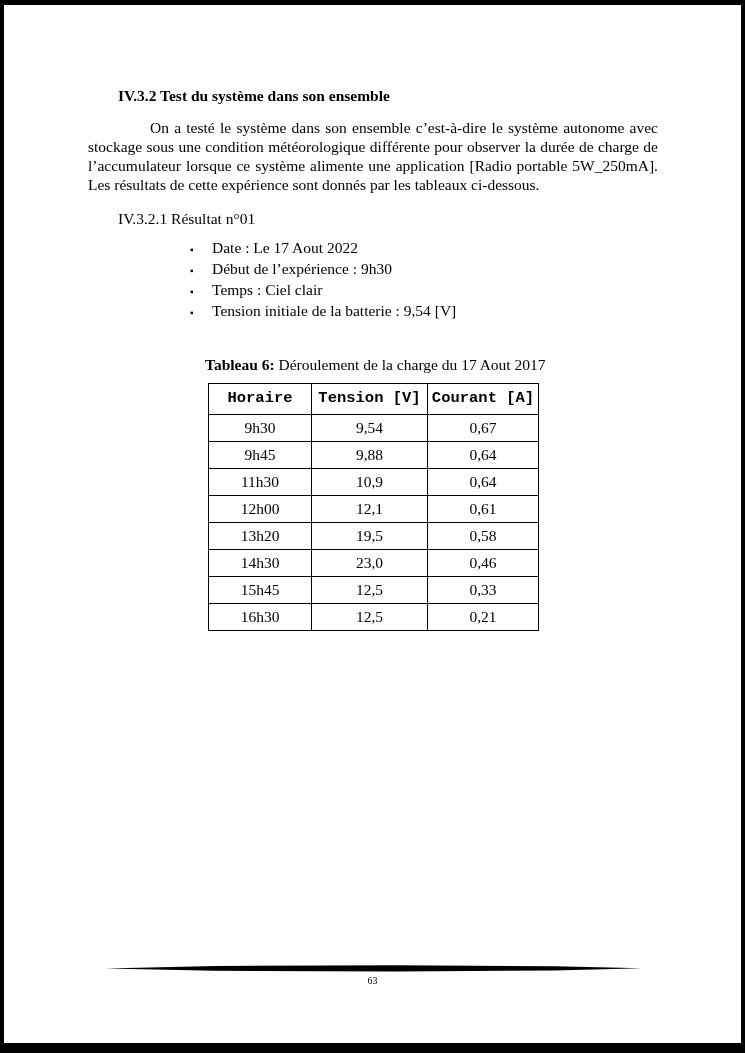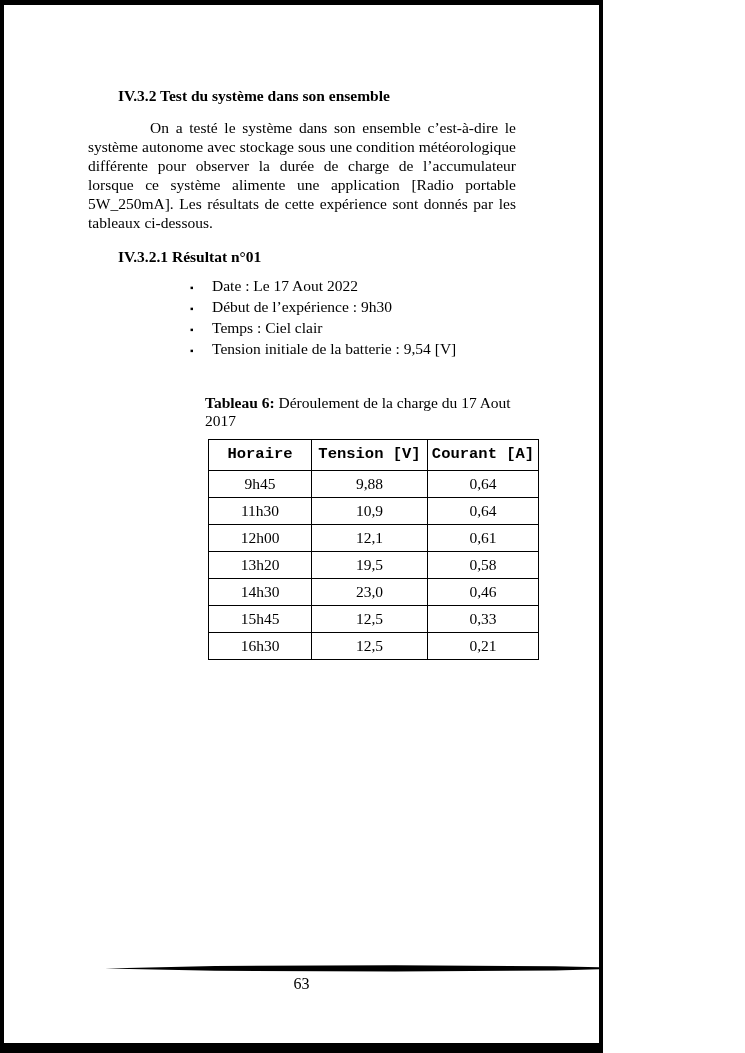--- a/index.html
+++ b/index.html
@@ -1,19 +1,19 @@
 <!DOCTYPE html>
 <html><head>
 <meta charset="utf-8">
 <style>
   * { box-sizing: border-box; }
   html, body { margin: 0; padding: 0; background: #ffffff; }
   .page {
     position: relative;
-    width: 603px;
+    width: 745px;
     height: 1053px;
     background: #ffffff;
     border: 4px solid #000000;
     border-top-width: 5px;
     border-bottom-width: 10px;
     font-family: "Liberation Serif", serif;
     color: #000000;
     font-size: 15.5px;
     overflow: hidden;
   }
@@ -26,21 +26,21 @@
     font-size: 15.5px;
   }
   .para {
     margin-top: 13px;
     text-indent: 62px;
     text-align: justify;
     line-height: 19px;
   }
   .h2 {
     margin: 16px 0 0 30px;
-    font-weight: bold;
+    font-weight: normal;
     font-size: 15.5px;
   }
   ul.bullets {
     list-style: none;
     margin: 10px 0 0 102px;
     padding: 0;
   }
   ul.bullets li {
     display: flex;
     align-items: baseline;
@@ -93,21 +93,21 @@
     top: 960px;
     width: 537px;
     height: 7px;
   }
   .page-number {
     position: absolute;
     left: 0;
     top: 970px;
     width: 100%;
     text-align: center;
-    font-size: 16px;
+    font-size: 10px;
   }
 </style>
 </head>
 <body>
 
 <div class="page">
   <div class="content">
 
     <div class="h1">IV.3.2 Test du système dans son ensemble</div>
 
@@ -146,20 +146,25 @@
       </colgroup>
       <thead>
         <tr>
           <th>Horaire</th>
           <th>Tension [V]</th>
           <th>Courant [A]</th>
         </tr>
       </thead>
       <tbody>
           <tr>
+            <td>9h30</td>
+            <td>9,54</td>
+            <td>0,67</td>
+          </tr>
+          <tr>
             <td>9h45</td>
             <td>9,88</td>
             <td>0,64</td>
           </tr>
           <tr>
             <td>11h30</td>
             <td>10,9</td>
             <td>0,64</td>
           </tr>
           <tr>

